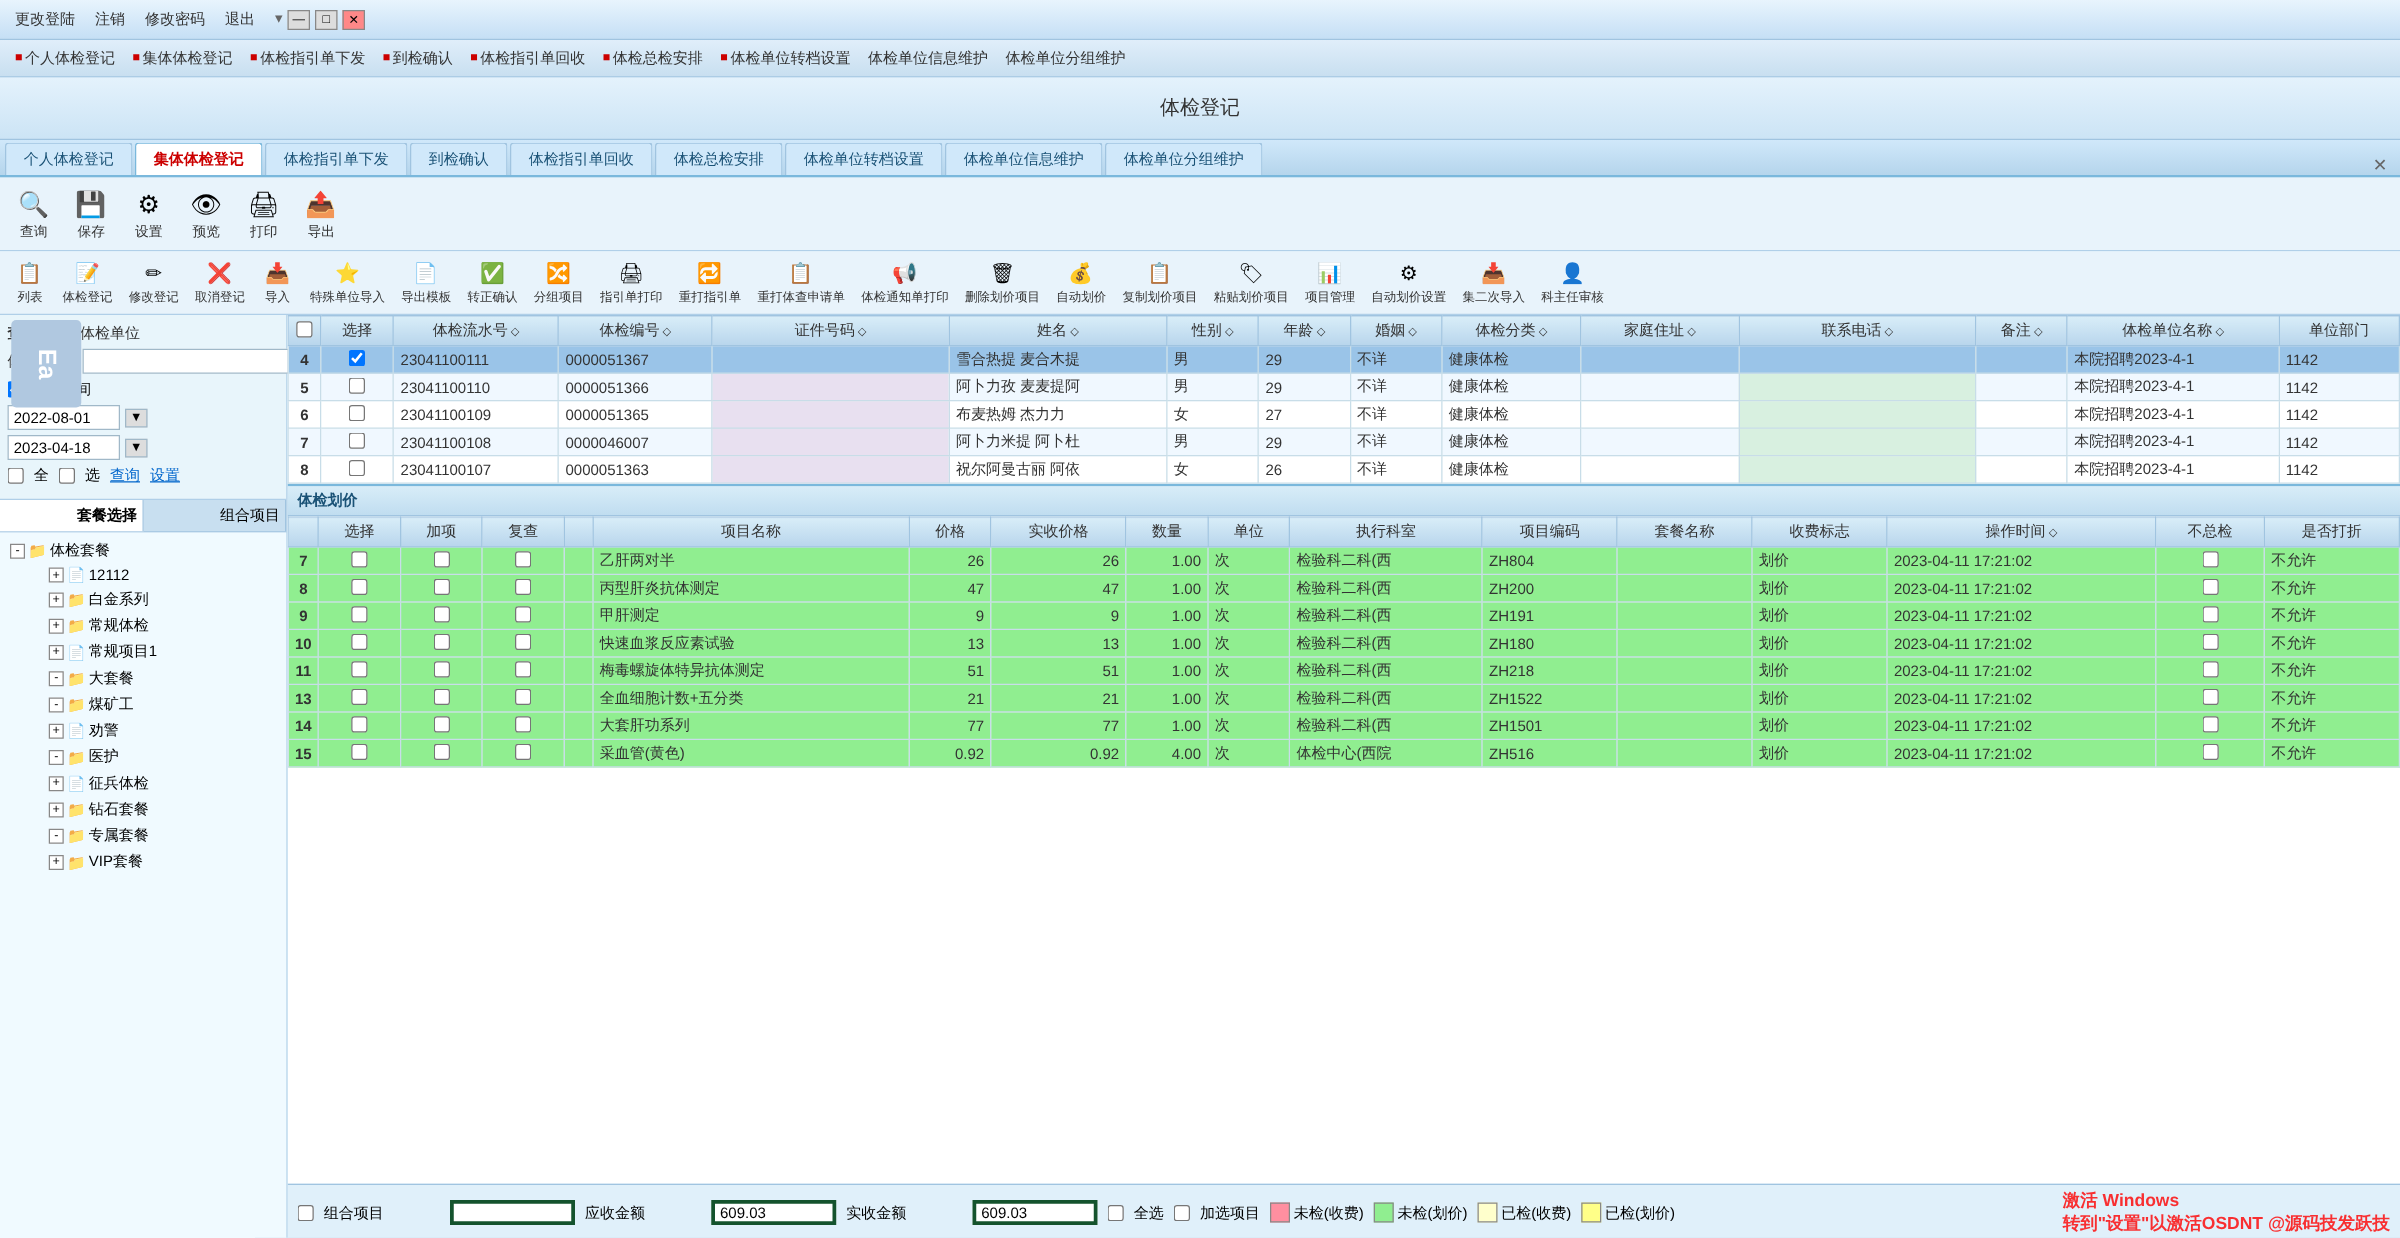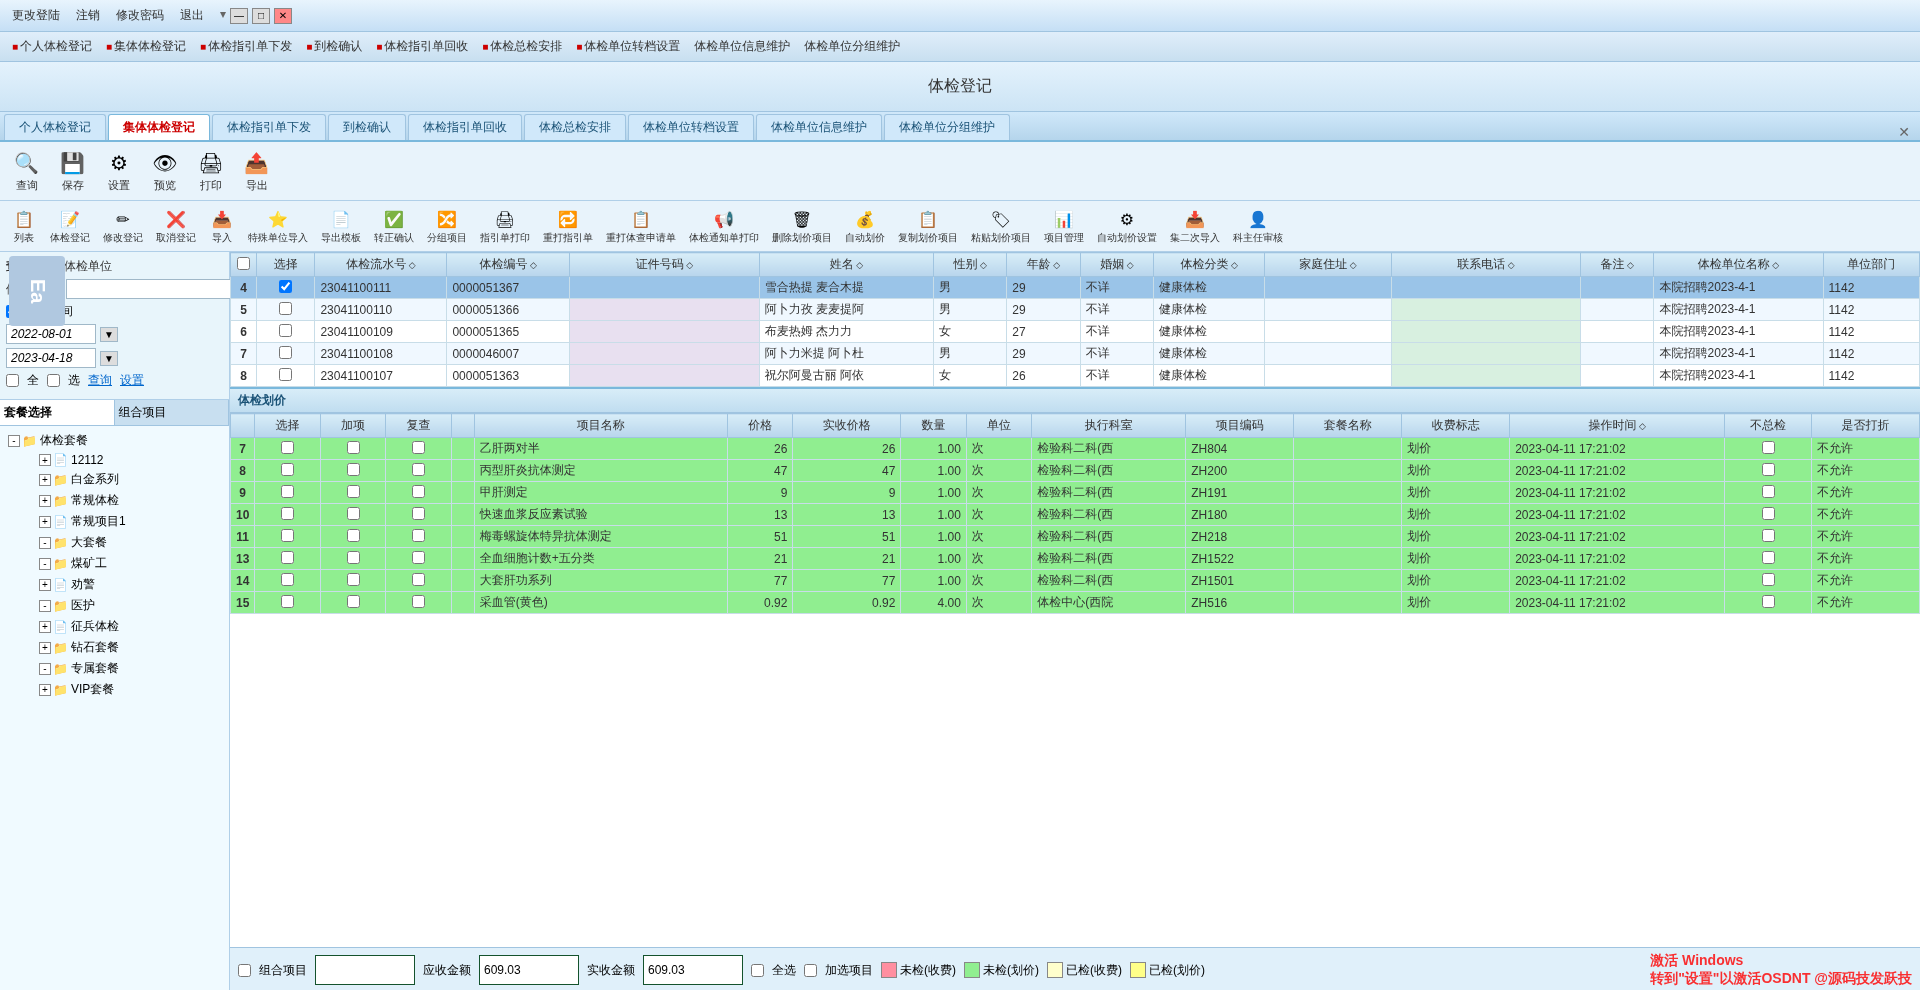--- a/index.html
+++ b/index.html
@@ -38,27 +38,27 @@
     
     .main-content { display: flex; height: calc(990px - 32px - 26px - 50px - 30px - 50px - 36px - 26px); }
     
     
     .left-panel { width: 230px; background: #e8f5fb; border-right: 1px solid #b0cfe8; display: flex; flex-direction: column; flex-shrink: 0; }
     .search-panel { padding: 6px; border-bottom: 1px solid #b0cfe8; }
     .form-row { display: flex; align-items: center; margin-bottom: 4px; gap: 4px; }
     .form-label { font-size: 12px; color: #333; white-space: nowrap; min-width: 56px; }
     .form-input { border: 1px solid #a0b8c8; padding: 2px 4px; font-size: 12px; flex: 1; height: 20px; background: #fff; }
     .form-check { margin-right: 2px; }
-    .date-input { border: 1px solid #a0b8c8; padding: 2px 4px; font-size: 12px; width: 90px; height: 20px; font-style: italic; }
+    .date-input { border: 1px solid #a0b8c8; padding: 2px 4px; font-size: 12px; width: 90px; height: 20px; }
     .date-btn { border: 1px solid #a0b8c8; background: #ddd; padding: 1px 3px; cursor: pointer; font-size: 10px; }
     .search-link { color: #0066cc; cursor: pointer; font-size: 12px; text-decoration: underline; }
     
     
     .package-header { display: flex; background: #c8dff0; border-bottom: 1px solid #a0c4e0; }
-    .pkg-tab { flex: 1; text-align: left; padding: 4px; cursor: pointer; font-size: 12px; border-right: 1px solid #a0c4e0; }
+    .pkg-tab { flex: 1; text-align: right; padding: 4px; cursor: pointer; font-size: 12px; border-right: 1px solid #a0c4e0; }
     .pkg-tab.active { background: #fff; font-weight: bold; }
     .pkg-tree { flex: 1; overflow-y: auto; padding: 4px; background: #f0faff; }
     .tree-item { padding: 2px 4px; cursor: pointer; display: flex; align-items: center; gap: 3px; font-size: 12px; }
     .tree-expand { width: 12px; height: 12px; border: 1px solid #888; display: inline-flex; align-items: center; justify-content: center; font-size: 10px; cursor: pointer; background: #fff; }
     .tree-icon { width: 14px; height: 14px; display: inline-flex; align-items: center; justify-content: center; font-size: 12px; }
     .tree-indent { display: inline-block; width: 14px; }
 
     
     .right-panel { flex: 1; display: flex; flex-direction: column; overflow: hidden; }
 
@@ -85,21 +85,21 @@
     
     .lower-section { flex: 1; display: flex; flex-direction: column; overflow: hidden; }
     .lower-title { background: linear-gradient(to bottom, #d8edf8, #c0ddf0); padding: 3px 8px; font-size: 12px; font-weight: bold; color: #1a5276; border-bottom: 1px solid #a0c4e0; }
     .lower-table-wrap { flex: 1; overflow: auto; background: #fff; }
     
     
     .row-green td { background: #90ee90 !important; }
     
     
     .bottom-bar { background: #e0f0fa; border-top: 1px solid #a0c4e0; padding: 4px 8px; display: flex; align-items: center; gap: 8px; flex-shrink: 0; }
-    .bottom-input { border: 1px solid #14532d; padding: 2px 4px; width: 100px; height: 30px; }
+    .bottom-input { border: 3px solid #14532d; padding: 2px 4px; width: 100px; height: 20px; margin-left: 45px; }
     .legend-item { display: flex; align-items: center; gap: 3px; font-size: 11px; }
     .legend-color { width: 16px; height: 16px; border: 1px solid #888; }
     .legend-pink { background: #ff8fa0; }
     .legend-green { background: #90ee90; }
     .legend-yellow { background: #ffff88; }
     .legend-lightyellow { background: #ffffcc; }
     .watermark { color: #f00; font-size: 14px; font-weight: bold; margin-left: auto; opacity: 0.8; }
 
     
     ::-webkit-scrollbar { width: 8px; height: 8px; }

